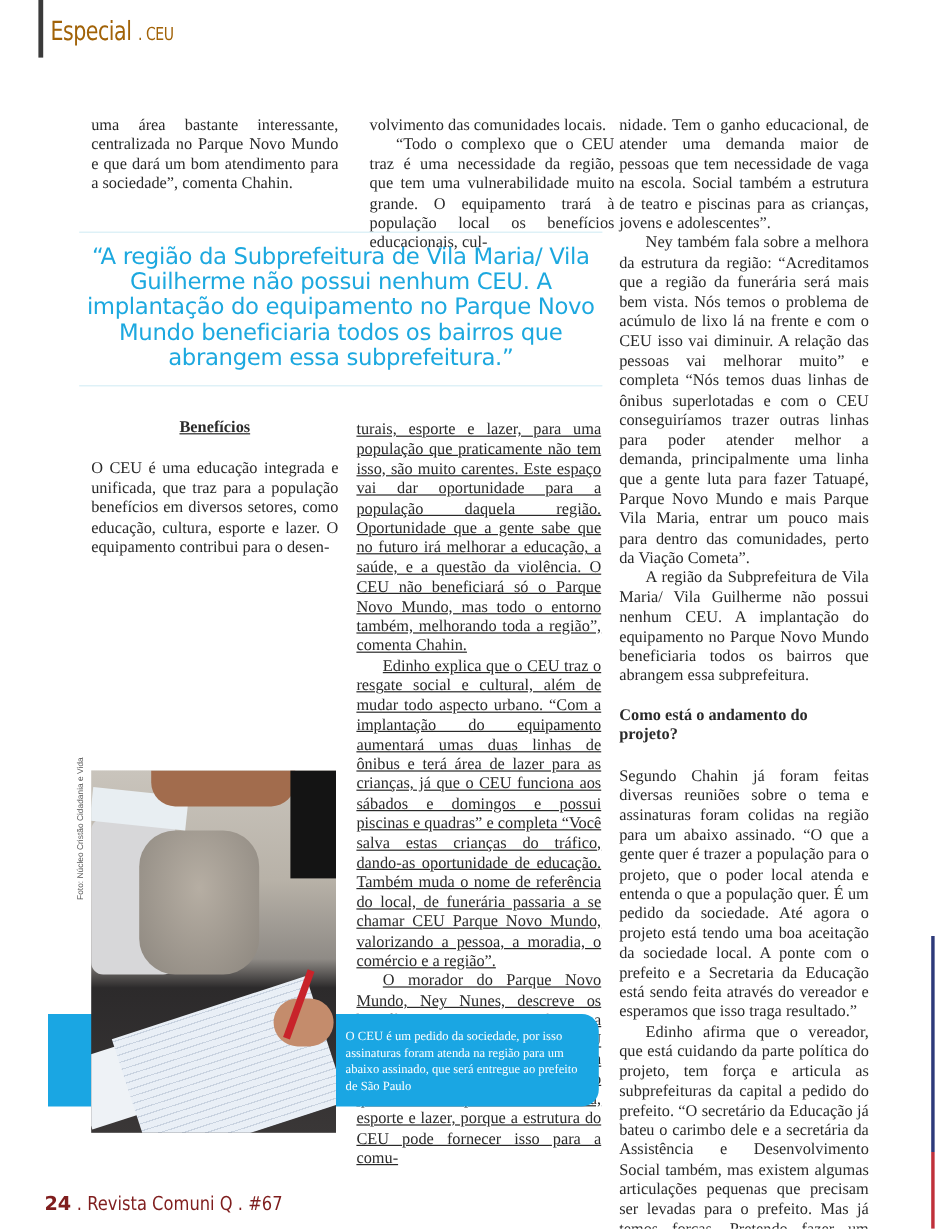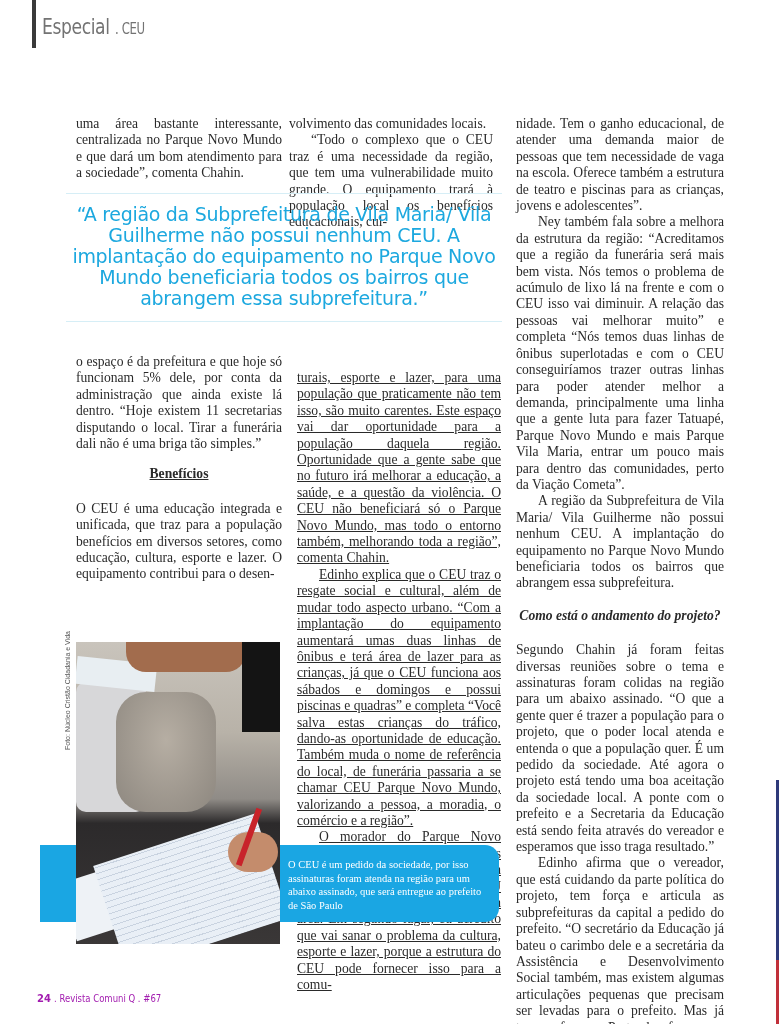--- a/index.html
+++ b/index.html
@@ -8,45 +8,45 @@
     background: #ffffff; color: #2a2a2a;
     font-family: "Liberation Serif", "DejaVu Serif", serif;
   }
   .header-bar {
     position: absolute; left: 32px; top: 0; width: 4px; height: 48px;
     background: #3a3a3a;
   }
   .header {
     position: absolute; left: 42px; top: 14px;
     font-family: "DejaVu Sans", "Liberation Sans", sans-serif;
-    color: #737373; letter-spacing: -0.5px;
+    color: #a16207; letter-spacing: -0.5px;
   }
   .header .sec { font-size: 22px; transform: scaleX(0.78); transform-origin: left; display: inline-block; }
   .header .sub { font-size: 15px; display:inline-block; transform: scaleX(0.78); transform-origin: left; margin-left: -18px; }
   .col {
     position: absolute; font-size: 13.6px; line-height: 16.4px;
-    text-align: justify; hyphens: manual; margin-top: 20px;
+    text-align: justify; hyphens: manual;
   }
   .col p { margin: 0; }
   .col p.ind { text-indent: 22px; }
   .col1a { left: 76px; top: 96px; width: 206px; }
-  .col2a { left: 289px; top: 96px; width: 204px; }
+  .col2a { left: 308px; top: 96px; width: 204px; }
   .col3 { left: 516px; top: 96px; width: 208px; }
   .col1b { left: 76px; top: 334px; width: 206px; }
   .col2b { left: 297px; top: 350px; width: 204px; text-decoration: underline; }
   .pullquote {
     position: absolute; left: 66px; top: 193px; width: 436px;
     border-top: 1px solid #d6eef6; border-bottom: 1px solid #d6eef6;
     padding: 10px 0 12px 0;
     font-family: "DejaVu Sans", "Liberation Sans", sans-serif;
     font-size: 19px; line-height: 21px; color: #1ca8df; text-align: center;
     letter-spacing: -0.3px;
   }
   .subhead { text-align: center; font-weight: bold; margin: 14px 0 18px 0 !important; text-decoration: underline; }
-  .subhead-left { font-weight: bold; margin: 16px 0 18px 0 !important; text-align: center; font-style: italic; }
+  .subhead-left { font-weight: bold; margin: 16px 0 18px 0 !important; text-align: left; }
   .blue-band {
     position: absolute; left: 40px; top: 845px; width: 459px; height: 77px;
     background: #1aa6e3; border-radius: 0 14px 14px 0;
   }
   .caption {
     position: absolute; left: 288px; top: 858px; width: 200px;
     font-size: 10.5px; line-height: 13.5px; color: #ffffff;
   }
   .photo {
     position: absolute; left: 76px; top: 642px; width: 204px; height: 302px;
@@ -90,21 +90,21 @@
     position: absolute; left: 170px; top: 165px; width: 6px; height: 60px;
     background: #c8232a; transform: rotate(20deg);
   }
   .photo-credit {
     position: absolute; left: 64px; top: 750px; transform-origin: left top;
     transform: rotate(-90deg);
     font-family: "Liberation Sans", sans-serif; font-size: 7px; color: #555; white-space: nowrap;
   }
   .footer {
     position: absolute; left: 37px; top: 993px;
-    font-family: "DejaVu Sans", "Liberation Sans", sans-serif; font-size: 10px; color: #a21caf;
+    font-family: "DejaVu Sans", "Liberation Sans", sans-serif; font-size: 16px; color: #7f1d1d;
   }
   .footer .num { font-weight: bold; }
   .footer .txt { display:inline-block; transform: scaleX(0.85); transform-origin: left; }
   .edge-blue { position: absolute; left: 776px; top: 780px; width: 3px; height: 180px; background: #2e3a7a; }
   .edge-red { position: absolute; left: 776px; top: 960px; width: 3px; height: 64px; background: #c0303a; }
 </style>
 </head>
 <body>
 
 <div class="header-bar"></div>
@@ -118,33 +118,32 @@
 </div>
 
 <div class="col col2a">
   <p>volvimento das comunidades locais.</p>
   <p class="ind">“Todo o complexo que o CEU traz é uma necessidade da região, que tem uma vulnerabilidade muito grande. O equipamento trará à população local os benefícios educacionais, cul-</p>
 </div>
 
 <div class="pullquote">“A região da Subprefeitura de Vila Maria/ Vila Guilherme não possui nenhum CEU. A implantação do equipamento no Parque Novo Mundo beneficiaria todos os bairros que abrangem essa subprefeitura.”</div>
 
 <div class="col col1b">
-  <p>o espaço é da prefeitura e que hoje só funcionam 5% dele, por conta da administração que ainda existe lá dentro. “Hoje existem 11 secretarias disputando o local. Tirar a funerária dali não é uma briga tão simples.”</p>
   <p class="subhead">Benefícios</p>
   <p>O CEU é uma educação integrada e unificada, que traz para a população benefícios em diversos setores, como educação, cultura, esporte e lazer. O equipamento contribui para o desen-</p>
 </div>
 
 <div class="col col2b">
   <p>turais, esporte e lazer, para uma população que praticamente não tem isso, são muito carentes. Este espaço vai dar oportunidade para a população daquela região. Oportunidade que a gente sabe que no futuro irá melhorar a educação, a saúde, e a questão da violência. O CEU não beneficiará só o Parque Novo Mundo, mas todo o entorno também, melhorando toda a região”, comenta Chahin.</p>
   <p class="ind">Edinho explica que o CEU traz o resgate social e cultural, além de mudar todo aspecto urbano. “Com a implantação do equipamento aumentará umas duas linhas de ônibus e terá área de lazer para as crianças, já que o CEU funciona aos sábados e domingos e possui piscinas e quadras” e completa “Você salva estas crianças do tráfico, dando-as oportunidade de educação. Também muda o nome de referência do local, de funerária passaria a se chamar CEU Parque Novo Mundo, valorizando a pessoa, a moradia, o comércio e a região”.</p>
   <p class="ind">O morador do Parque Novo Mundo, Ney Nunes, descreve os benefícios que o CEU trará para a região: “A primeira coisa que o CEU trará é a melhora da visualização da área. Em segundo lugar, eu acredito que vai sanar o problema da cultura, esporte e lazer, porque a estrutura do CEU pode fornecer isso para a comu-</p>
 </div>
 
 <div class="col col3">
-  <p>nidade. Tem o ganho educacional, de atender uma demanda maior de pessoas que tem necessidade de vaga na escola. Oferece também a estrutura de teatro e piscinas para as crianças, jovens e adolescentes”.</p>
+  <p>nidade. Tem o ganho educacional, de atender uma demanda maior de pessoas que tem necessidade de vaga na escola. Social também a estrutura de teatro e piscinas para as crianças, jovens e adolescentes”.</p>
   <p class="ind">Ney também fala sobre a melhora da estrutura da região: “Acreditamos que a região da funerária será mais bem vista. Nós temos o problema de acúmulo de lixo lá na frente e com o CEU isso vai diminuir. A relação das pessoas vai melhorar muito” e completa “Nós temos duas linhas de ônibus superlotadas e com o CEU conseguiríamos trazer outras linhas para poder atender melhor a demanda, principalmente uma linha que a gente luta para fazer Tatuapé, Parque Novo Mundo e mais Parque Vila Maria, entrar um pouco mais para dentro das comunidades, perto da Viação Cometa”.</p>
   <p class="ind">A região da Subprefeitura de Vila Maria/ Vila Guilherme não possui nenhum CEU. A implantação do equipamento no Parque Novo Mundo beneficiaria todos os bairros que abrangem essa subprefeitura.</p>
   <p class="subhead-left">Como está o andamento do projeto?</p>
   <p>Segundo Chahin já foram feitas diversas reuniões sobre o tema e assinaturas foram colidas na região para um abaixo assinado. “O que a gente quer é trazer a população para o projeto, que o poder local atenda e entenda o que a população quer. É um pedido da sociedade. Até agora o projeto está tendo uma boa aceitação da sociedade local. A ponte com o prefeito e a Secretaria da Educação está sendo feita através do vereador e esperamos que isso traga resultado.”</p>
   <p class="ind">Edinho afirma que o vereador, que está cuidando da parte política do projeto, tem força e articula as subprefeituras da capital a pedido do prefeito. “O secretário da Educação já bateu o carimbo dele e a secretária da Assistência e Desenvolvimento Social também, mas existem algumas articulações pequenas que precisam ser levadas para o prefeito. Mas já temos forças. Pretendo fazer um encontro no Núcleo com a presença do secretário da Educação e do prefeito, já definindo isso. A ideia é iniciar as obras este ano, até porque ano que vem é ano de eleição”.</p>
 </div>
 
 <div class="blue-band"></div>
 
 <div class="photo">

